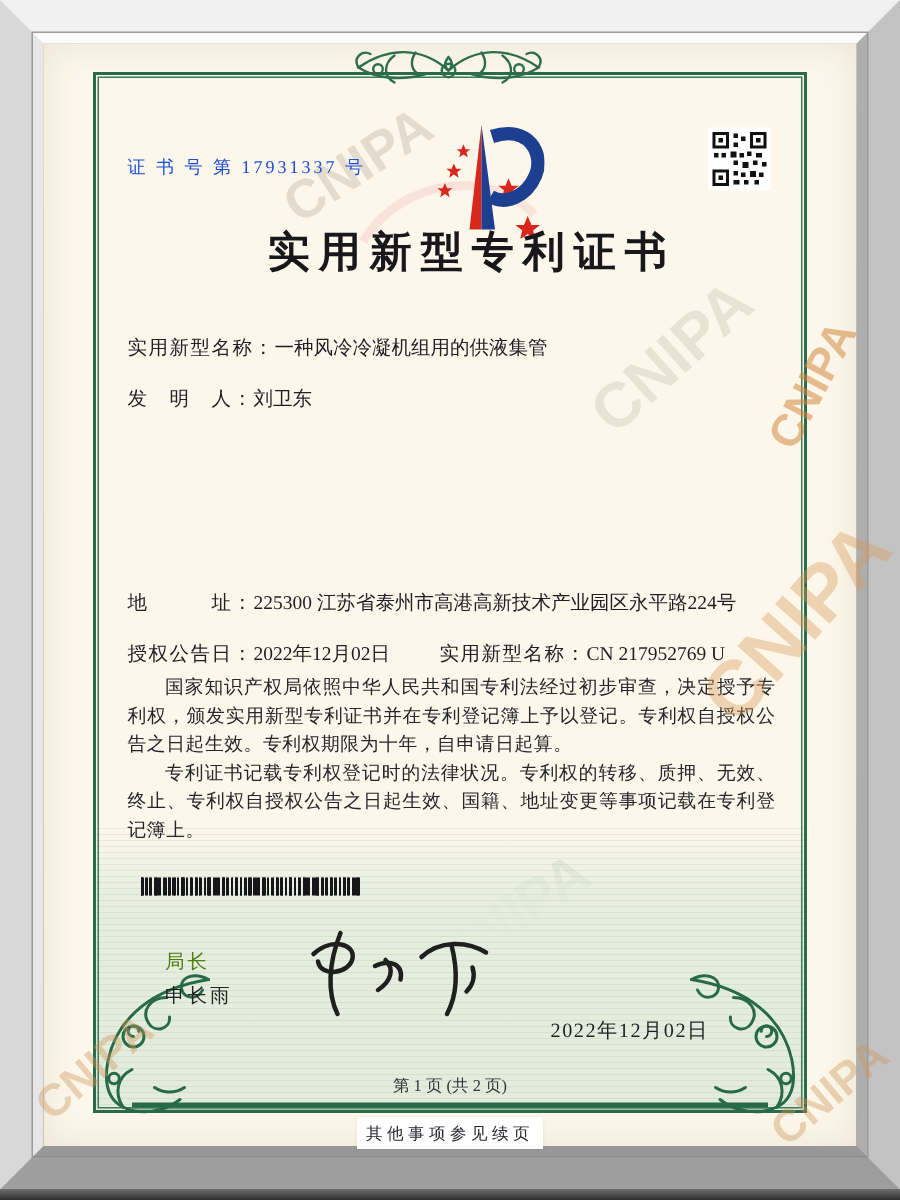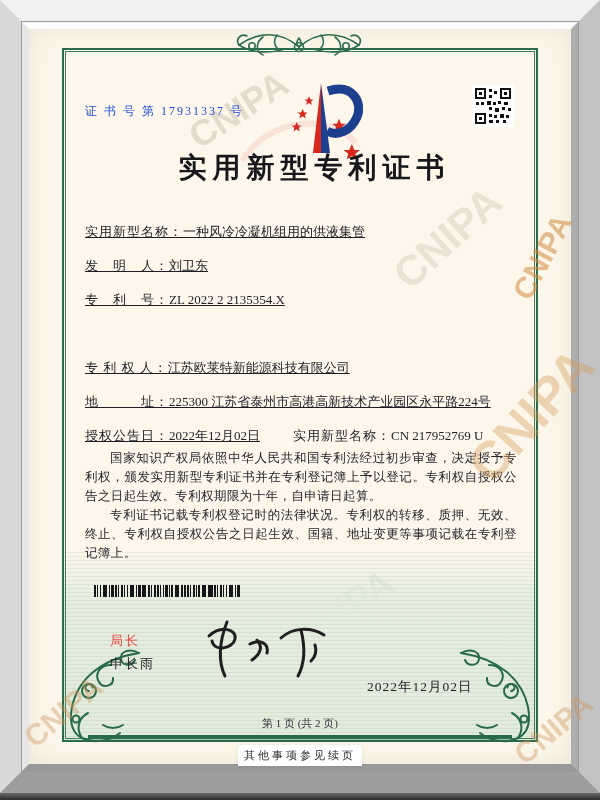--- a/index.html
+++ b/index.html
@@ -36,36 +36,36 @@
   }
   .bottom-rule { position:absolute; left:59px; top:706px; width:424px; height:3px;
     background:#276a47; box-shadow:0 2px 0 rgba(39,106,71,.35); }
 
   
   .cert-no { position:absolute; left:56px; top:62px; font-size:12px; letter-spacing:2px; color:#1d4ed8;margin-top:12px; }
   .title { position:absolute; left:0; right:0; top:120px; text-align:center;
     font-size:28px; font-weight:bold; letter-spacing:6px; color:#17171c;padding-left:29px; }
 
   .field-row { position:absolute; left:56px; right:34px; height:17px;
-    font-size:13px; color:#1e1e24; white-space:nowrap;text-decoration:underline; }
+    font-size:13px; color:#1e1e24; white-space:nowrap; }
   .flabel { letter-spacing:1px; }
   .pair2 { position:absolute; left:208px; top:0; }
 
   .body-paragraphs { position:absolute; left:56px; top:420px; width:432px;
     font-size:12.5px; line-height:19px; text-align:justify; color:#25252b; letter-spacing:.4px; }
   .body-paragraphs p { text-indent:2em; }
 
   .barcode { position:absolute; left:65px; top:556px; width:146px; height:12px;
     background-image:
       repeating-linear-gradient(90deg, #15151a 0 1.5px, rgba(0,0,0,0) 1.5px 3px),
       repeating-linear-gradient(90deg, #15151a 0 1px, rgba(0,0,0,0) 1px 5.5px),
       repeating-linear-gradient(90deg, #15151a 0 2px, rgba(0,0,0,0) 2px 9px); }
 
   .signer-title { position:absolute; left:81px; top:603px; font-family:Liberation Serif, serif;
-    font-size:13px; color:#ef4444; letter-spacing:2px; }
+    font-size:13px; color:#4d7c0f; letter-spacing:2px; }
   .signer-name  { position:absolute; left:81px; top:626px; font-family:Liberation Sans, sans-serif;
     font-size:13px; color:#222; letter-spacing:2px; }
   .signature-svg { position:absolute; left:158px; top:583px; }
 
   .issue-date { position:absolute; left:338px; top:649px; font-size:13.5px; letter-spacing:1px; color:#1f1f24; }
   .page-info  { position:absolute; left:0; right:0; top:687px; text-align:center; font-size:11px; color:#33333a;font-family:Liberation Serif, serif; }
 
   .cont-note { position:absolute; left:50%; top:716px; transform:translateX(-50%);
     background:#ffffff; padding:3px 6px; font-size:11px; letter-spacing:3px; color:#26262c;
     box-shadow:0 0 3px rgba(0,0,0,.08); }
@@ -214,26 +214,20 @@
         </svg>
 
         <div class="title">实用新型专利证书</div>
 
         <div class="field-row" style="top:194px">
           <span class="flabel">实用新型名称：</span><span class="fvalue">一种风冷冷凝机组用的供液集管</span>
         </div>
         <div class="field-row" style="top:228px">
           <span class="flabel">发　明　人：</span><span class="fvalue">刘卫东</span>
         </div>
-        <div class="field-row" style="top:262px">
-          <span class="flabel">专　利　号：</span><span class="fvalue">ZL 2022 2 2135354.X</span>
-        </div>
-        <div class="field-row" style="top:330px">
-          <span class="flabel">专 利 权 人：</span><span class="fvalue">江苏欧莱特新能源科技有限公司</span>
-        </div>
         <div class="field-row" style="top:364px">
           <span class="flabel">地　　　址：</span><span class="fvalue">225300 江苏省泰州市高港高新技术产业园区永平路224号</span>
         </div>
         <div class="field-row" style="top:398px">
           <span class="flabel">授权公告日：</span><span class="fvalue">2022年12月02日</span>
           <span class="pair2">
             <span class="flabel">实用新型名称：</span><span class="fvalue">CN 217952769 U</span>
           </span>
         </div>
 

